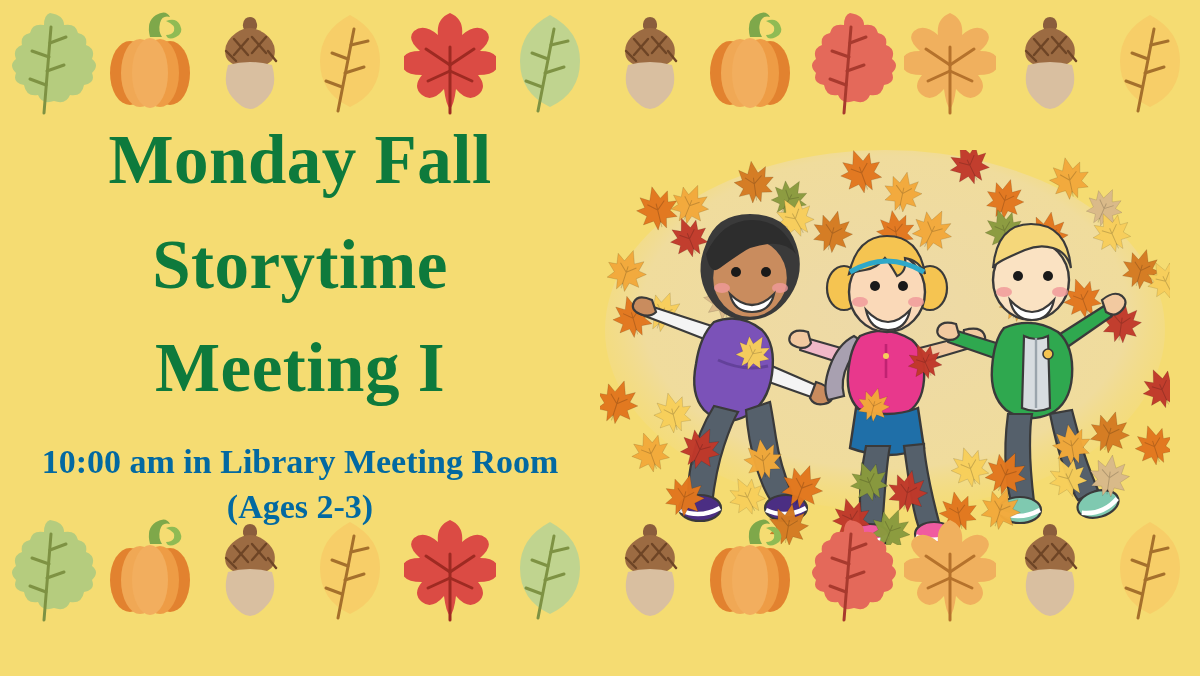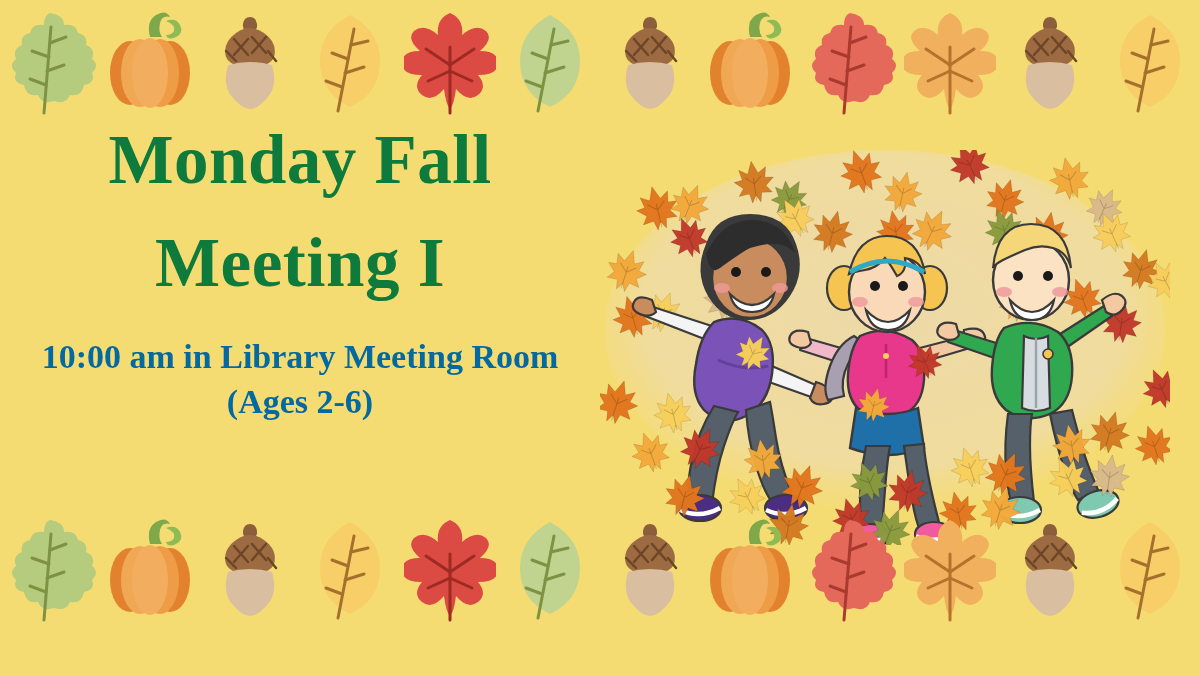--- a/index.html
+++ b/index.html
@@ -228,23 +228,24 @@
             <path d="M44 52 L28 46"></path>
             <path d="M41 66 L60 60"></path>
             <path d="M38 80 L22 74"></path>
           </g>
         </svg>
       </div>
     </div>
 
   <div class="text-col">
     <div class="title-line title-1">Monday Fall</div>
+    <div class="title-line title-2">Storytime</div>
     <div class="title-line title-3">Meeting I</div>
     <div class="subtitle-line sub-1">10:00 am in Library Meeting Room</div>
-    <div class="subtitle-line sub-2">(Ages 2-6)</div>
+    <div class="subtitle-line sub-2">(Ages 2-3)</div>
   </div>
 
   <div class="illus">
     <svg viewBox="0 0 570 395" xmlns="http://www.w3.org/2000/svg">
       <defs>
         <radialGradient id="fade" cx="50%" cy="45%" r="62%">
           <stop offset="0%" stop-color="#EDD9A8" stop-opacity="1"></stop>
           <stop offset="70%" stop-color="#EFDCA4" stop-opacity="0.85"></stop>
           <stop offset="100%" stop-color="#F5DC72" stop-opacity="0"></stop>
         </radialGradient>

